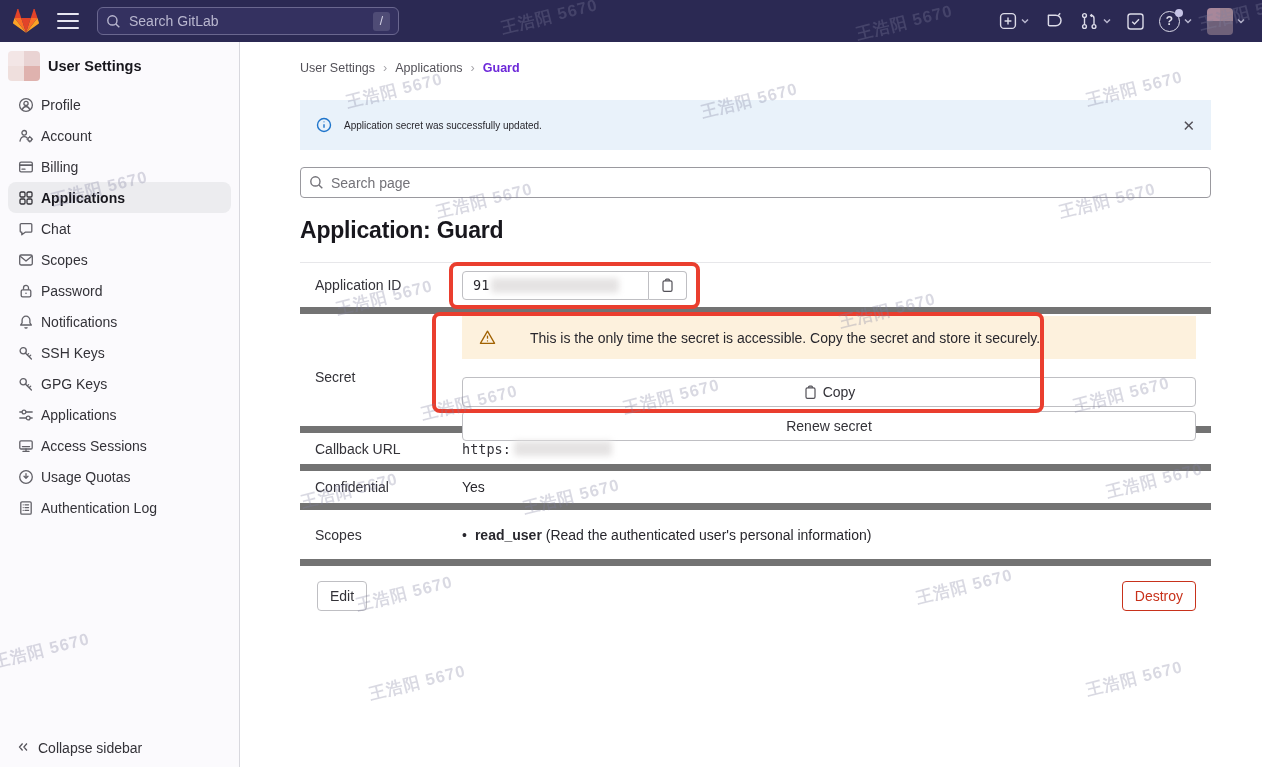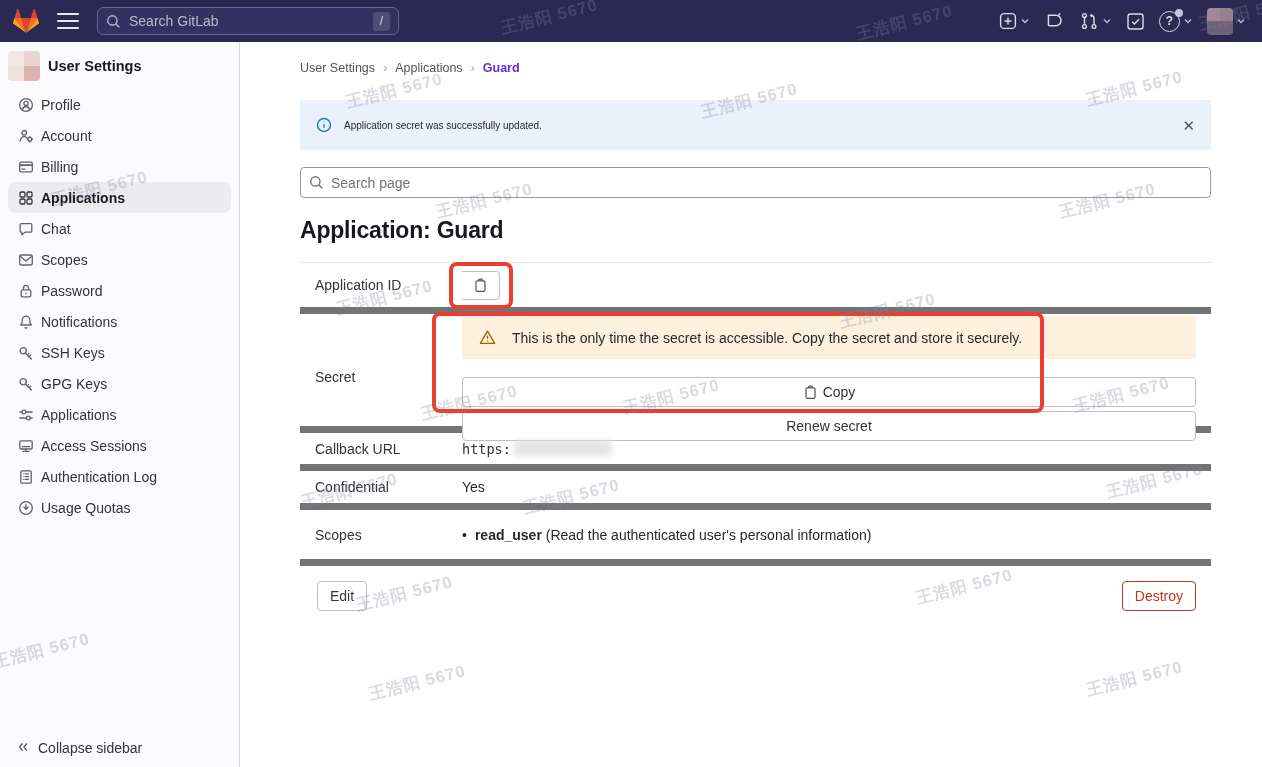--- a/index.html
+++ b/index.html
@@ -74,21 +74,21 @@
     box-sizing:border-box;display:flex;align-items:center;padding-left:10px;font-size:13.5px;color:#28272d;}
   .blurred{display:inline-block;background:#e5e3e3;filter:blur(3px);border-radius:3px;}
   .appid-blur{width:128px;height:15px;margin-left:2px;}
   .copy-sq-btn{width:38px;height:29px;border:1px solid #bfbfc3;border-left:none;border-radius:0 4px 4px 0;
     background:#fff;display:flex;align-items:center;justify-content:center;cursor:pointer;box-sizing:border-box;}
   .row-secret{height:119px;align-items:center;}
   .row-secret .dlabel{padding-top:14px;}
   .redbox-abs{position:absolute;left:-30px;top:13px;width:612px;height:101px;border:4px solid var(--annotation-red);
     border-radius:8px;box-sizing:border-box;pointer-events:none;z-index:2;}
   .warn-alert{margin-top:17px;height:43px;background:var(--warning-bg);display:flex;align-items:center;
-    padding:0 16px 0 17px;box-sizing:border-box;}
+    padding:0 16px 0 17px;box-sizing:border-box;gap:18px;}
   .warn-text{margin-left:16px;font-size:14px;color:#28272d;}
   .secret-btns{margin-top:18px;display:flex;gap:4px;flex-direction:column;}
   .btn{height:30px;background:#fff;border:1px solid #bfbfc3;border-radius:4px;display:inline-flex;
     align-items:center;justify-content:center;padding:0 12px;font-size:14px;color:#333238;cursor:pointer;
     box-sizing:border-box;font-family:inherit;gap:5px;}
   .row-callback{height:38px;align-items:center;}
   .row-callback .dvalue{display:flex;align-items:center;font-size:13.5px;color:#333238;}
   .cb-blur{width:98px;height:15px;margin-left:3px;}
   .row-confidential{height:39px;align-items:center;}
   .row-scopes{height:56px;align-items:center;}
@@ -305,35 +305,35 @@
         <span class="sb-icon">
           <svg viewBox="0 0 16 16" width="16" height="16" fill="none" stroke="currentColor" stroke-width="1.3" stroke-linecap="round">
             <rect x="1.8" y="2.8" width="12.4" height="8.2" rx="1.2"></rect>
             <path d="M8 11v2.4M5 13.4h6M4.4 8.6h7.2"></path>
           </svg>
         </span>
         <span class="sb-label">Access Sessions</span>
       </div>
       <div class="sb-item">
         <span class="sb-icon">
+          <svg viewBox="0 0 16 16" width="16" height="16" fill="none" stroke="currentColor" stroke-width="1.3" stroke-linecap="round">
+            <circle cx="8" cy="8" r="6.3"></circle>
+            <path d="M8 4.6v4.6M8 9.2 6 7.2M8 9.2l2-2"></path>
+          </svg>
+        </span>
+        <span class="sb-label">Usage Quotas</span>
+      </div>
+      <div class="sb-item">
+        <span class="sb-icon">
           <svg viewBox="0 0 16 16" width="16" height="16" fill="none" stroke="currentColor" stroke-width="1.2" stroke-linecap="round">
             <rect x="2.8" y="1.8" width="10.4" height="12.4" rx="1.2" stroke-width="1.3"></rect>
             <path d="M5.2 4.8h.01M7 4.8h3.6M5.2 7.6h.01M7 7.6h3.6M5.2 10.4h.01M7 10.4h3.6"></path>
           </svg>
         </span>
         <span class="sb-label">Authentication Log</span>
-      </div>
-      <div class="sb-item">
-        <span class="sb-icon">
-          <svg viewBox="0 0 16 16" width="16" height="16" fill="none" stroke="currentColor" stroke-width="1.3" stroke-linecap="round">
-            <circle cx="8" cy="8" r="6.3"></circle>
-            <path d="M8 4.6v4.6M8 9.2 6 7.2M8 9.2l2-2"></path>
-          </svg>
-        </span>
-        <span class="sb-label">Usage Quotas</span>
       </div>
     </div>
   <div class="sb-collapse">
     <svg width="14" height="14" viewBox="0 0 16 16" fill="none" stroke="#535158" stroke-width="1.4">
         <path d="M7.5 4 4 8l3.5 4M12.5 4 9 8l3.5 4"></path>
       </svg>
     <span>Collapse sidebar</span>
   </div>
 </div>
 
@@ -367,20 +367,24 @@
 
   <h1 class="page-title">Application: Guard</h1>
 
   <div class="detail-table">
 
     <div class="drow row-appid">
       <div class="dlabel">Application ID</div>
       <div class="dvalue">
         <div class="redbox-inline">
           <div class="input-group">
+            <div class="appid-input mono">
+              <span>91</span>
+              <span class="blurred appid-blur"></span>
+            </div>
             <div class="copy-sq-btn">
               <svg width="15" height="15" viewBox="0 0 15 15" fill="none" stroke="#535158" stroke-width="1.2">
                   <rect x="3" y="2.8" width="9" height="10.6" rx="1.4"></rect>
                   <path d="M5.6 2.8v-.7a.9.9 0 0 1 .9-.9h2a.9.9 0 0 1 .9.9v.7"></path>
                 </svg>
             </div>
           </div>
         </div>
       </div>
     </div>

